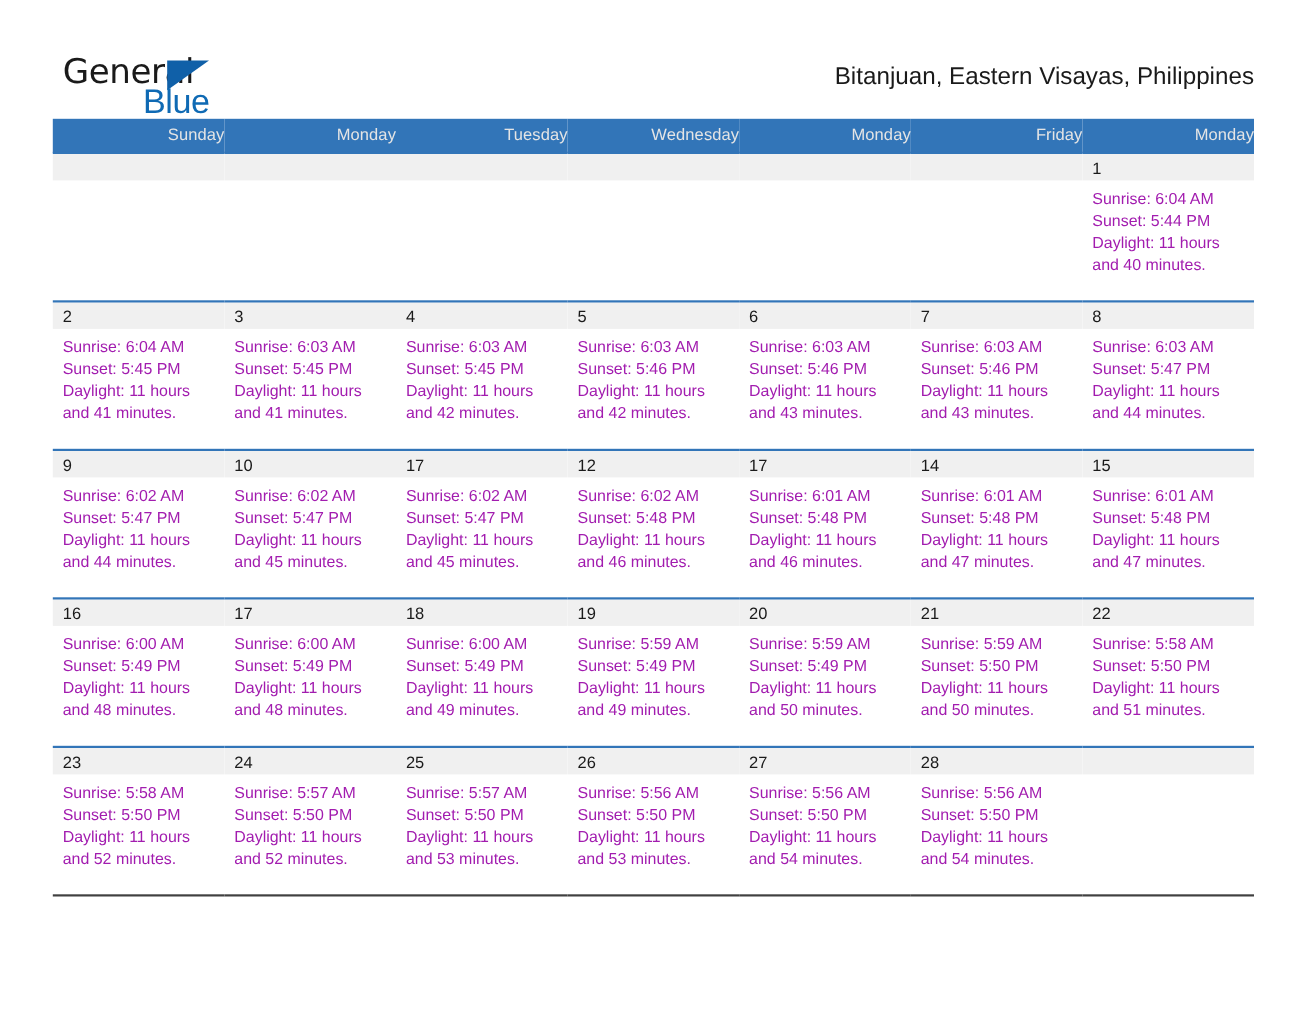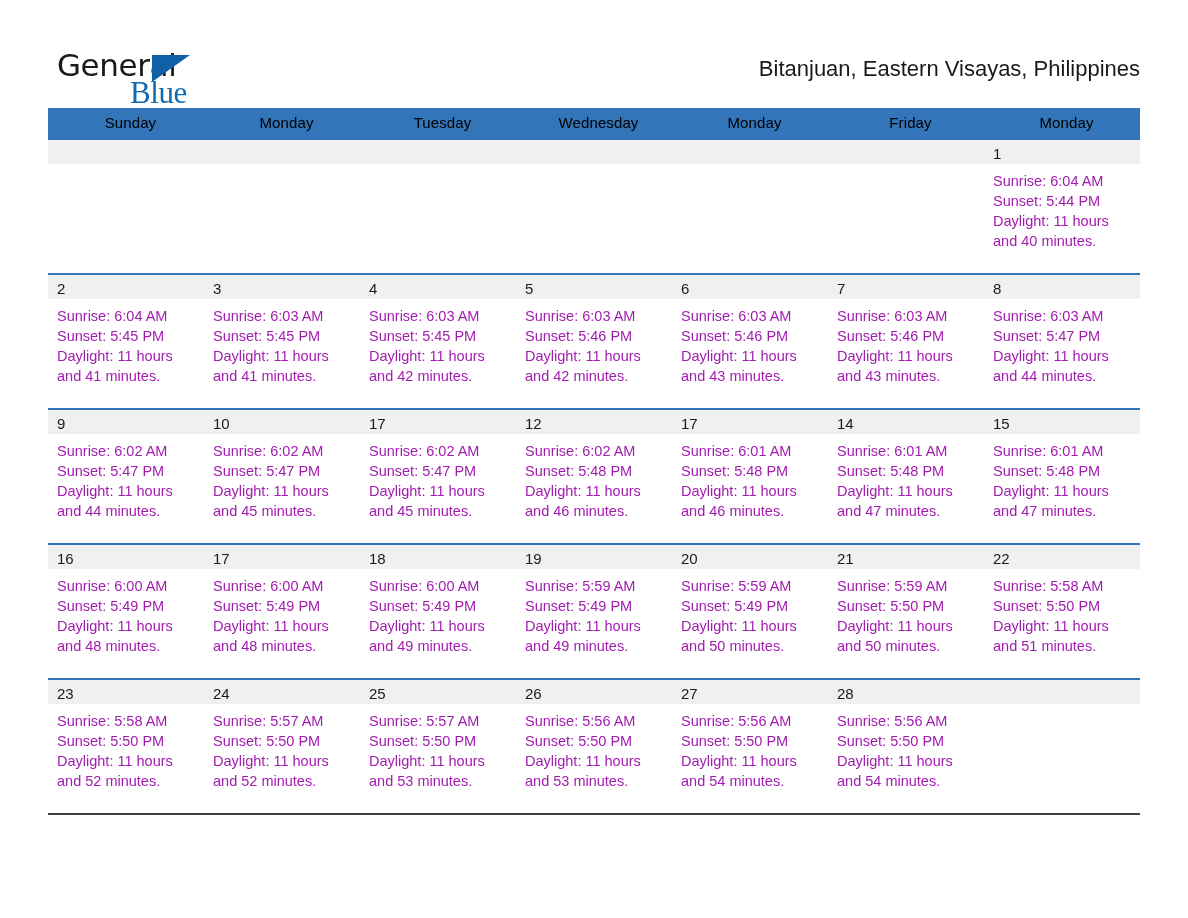--- a/index.html
+++ b/index.html
@@ -57,21 +57,21 @@
     border-bottom: 27px solid transparent;
   }
   .logo-blue {
     position: absolute;
     left: 82px;
     top: 33px;
     font-size: 31px;
     line-height: 31px;
     color: #0f6ab4;
     letter-spacing: -0.4px;
-    font-family: Liberation Serif, serif;
+    font-family: Liberation Sans, sans-serif;
   }
   .title-block {
     text-align: right;
     flex: 1 1 auto;
     padding-top: 2px;
   }
   .cal-title {
     font-size: 42px;
     line-height: 50px;
     font-weight: normal;
@@ -91,24 +91,24 @@
   .calendar {
     width: 1092px;
     border-collapse: collapse;
     table-layout: fixed;
     margin-top: 12px;
   }
   .calendar col { width: 156px; }
 
   thead th {
     background: #3275b8;
-    color: #000000;
+    color: #e5e5e5;
     font-size: 15px;
     font-weight: normal;
-    text-align: center;
+    text-align: right;
     padding: 6px 0 7px 9px;
     height: 26px;
     box-sizing: border-box;
     letter-spacing: 0.1px;
   }
 
   tbody td {
     vertical-align: top;
     padding: 0;
     border-top: 2px solid #3275b8;

